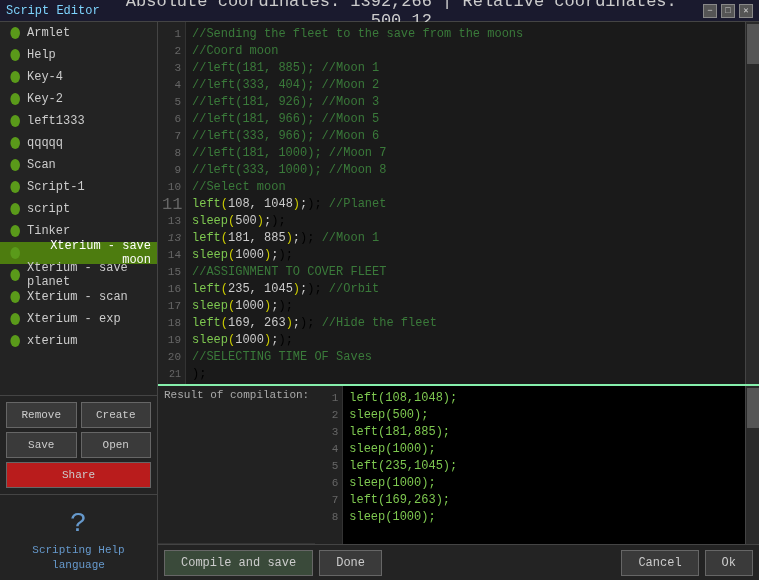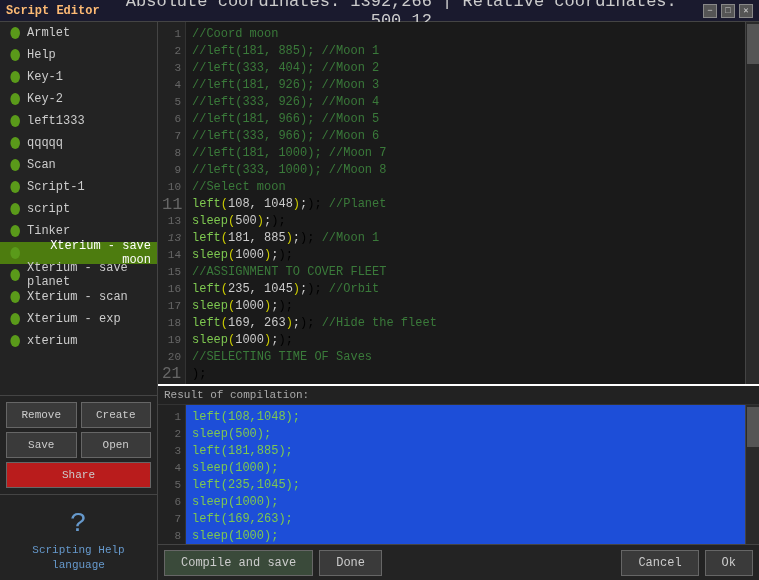--- a/index.html
+++ b/index.html
@@ -15,22 +15,22 @@
     
     .title-bar {
       display: flex;
       align-items: center;
       background: #1a1a2e;
       height: 22px;
       padding: 0 6px;
       border-bottom: 1px solid #444;
     }
     .title-bar-left {
-      color: #fdba74;
-      font-weight: bold;
+      color: #7dd3fc;
+      font-weight: normal;
       font-size: 12px;
     }
     .title-bar-center {
       flex: 1;
       text-align: center;
       color: #cccccc;
       font-size: 17px;
     }
     .title-bar-controls {
       display: flex;
@@ -211,24 +211,24 @@
     .code-line { white-space: pre; }
     .c-comment { color: #3a7a3a; }
     .c-func { color: #7ec850; }
     .c-paren { color: #cccc00; }
     .c-num { color: #cccccc; }
     .c-semi { color: #cccccc; }
 
     
     .compile-result {
       height: 160px;
-      background: #1d4ed8;
-      border-top: 2px solid #ffffff;
-      display: flex;
-      flex-direction: column;
+      background: #000000;
+      border-top: 2px solid #86efac;
+      display: flex;
+      flex-direction: row;
     }
     .compile-header {
       padding: 3px 6px;
       color: #aaaaaa;
       font-size: 11px;
       background: #222;
       border-bottom: 1px solid #333;
     }
     .compile-content {
       display: flex;
@@ -310,21 +310,21 @@
         <div class="script-item">
           <div class="script-icon">
             <span class="leaf-icon"></span>
           </div>
           <span>Help</span>
         </div>
         <div class="script-item">
           <div class="script-icon">
             <span class="leaf-icon"></span>
           </div>
-          <span>Key-1</span>
+          <span>Key-4</span>
         </div>
         <div class="script-item">
           <div class="script-icon">
             <span class="leaf-icon"></span>
           </div>
           <span>Key-2</span>
         </div>
         <div class="script-item">
           <div class="script-icon">
             <span class="leaf-icon"></span>
@@ -429,29 +429,29 @@
             <div style="line-height: 17px; font-size: 17px; text-align: right;">11</div>
             <div style="line-height: 17px; font-size: 11px;">13</div>
             <div style="line-height: 17px; font-size: 11px; font-style: italic;">13</div>
             <div style="line-height: 17px; font-size: 11px;">14</div>
             <div style="line-height: 17px; font-size: 11px;">15</div>
             <div style="line-height: 17px; font-size: 11px;">16</div>
             <div style="line-height: 17px; font-size: 11px;">17</div>
             <div style="line-height: 17px; font-size: 11px;">18</div>
             <div style="line-height: 17px; font-size: 11px;">19</div>
             <div style="line-height: 17px; font-size: 11px;">20</div>
-            <div style="line-height: 17px; font-size: 16px;">21</div>
+            <div style="line-height: 17px; font-size: 10px;">21</div>
             <div style="line-height: 17px; font-size: 11px;">22</div>
           </div>
         <div class="code-area" id="code-area">
+            <div class="code-line"><span class="c-comment">//Sending the fleet to the save from the moons</span></div>
             <div class="code-line"><span class="c-comment">//Coord moon</span></div>
             <div class="code-line"><span class="c-comment">//left(181, 885); //Moon 1</span></div>
             <div class="code-line"><span class="c-comment">//left(333, 404); //Moon 2</span></div>
             <div class="code-line"><span class="c-comment">//left(181, 926); //Moon 3</span></div>
-            <div class="code-line"><span class="c-comment">//left(333, 926); //Moon 4</span></div>
             <div class="code-line"><span class="c-comment">//left(181, 966); //Moon 5</span></div>
             <div class="code-line"><span class="c-comment">//left(333, 966); //Moon 6</span></div>
             <div class="code-line"><span class="c-comment">//left(181, 1000); //Moon 7</span></div>
             <div class="code-line"><span class="c-comment">//left(333, 1000); //Moon 8</span></div>
             <div class="code-line"></div>
             <div class="code-line"><span class="c-comment">//Select moon</span></div>
             <div class="code-line"><span class="c-func">left</span><span class="c-paren">(</span><span class="c-num">108, 1048</span><span class="c-paren">)</span><span class="c-semi">;</span>); <span class="c-comment">//Planet</span></div>
             <div class="code-line"><span class="c-func">sleep</span><span class="c-paren">(</span><span class="c-num">500</span><span class="c-paren">)</span><span class="c-semi">;</span>);</div>
             <div class="code-line"><span class="c-func">left</span><span class="c-paren">(</span><span class="c-num">181, 885</span><span class="c-paren">)</span><span class="c-semi">;</span>); <span class="c-comment">//Moon 1</span></div>
             <div class="code-line"><span class="c-func">sleep</span><span class="c-paren">(</span><span class="c-num">1000</span><span class="c-paren">)</span><span class="c-semi">;</span>);</div>

